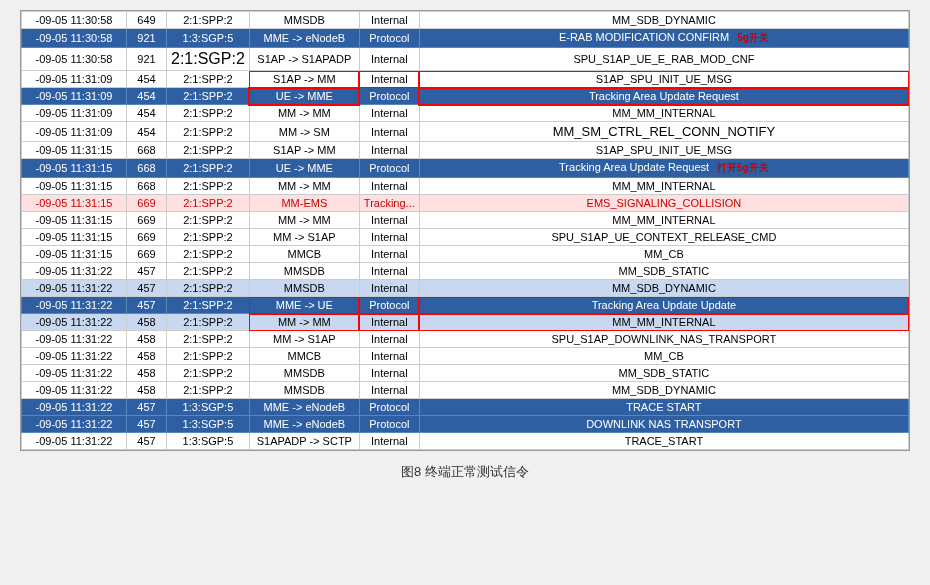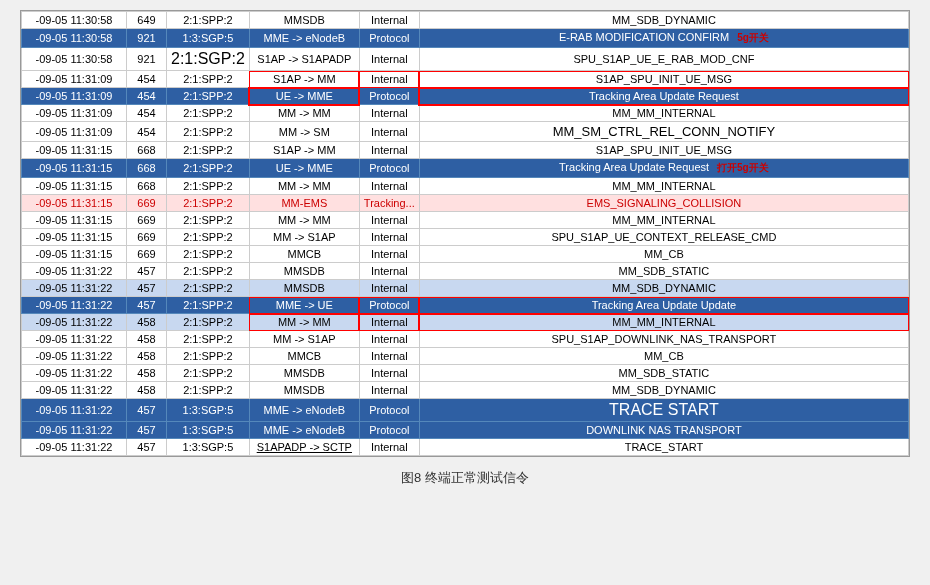--- a/index.html
+++ b/index.html
@@ -225,35 +225,35 @@
           <td class="col-from" style="color: rgb(0, 0, 0); border-color: rgb(204, 204, 204); font-size: 11px; padding: 2px 4px; white-space: nowrap;">MMSDB</td>
           <td class="col-type" style="color: rgb(0, 0, 0); border-color: rgb(204, 204, 204); font-size: 11px; padding: 2px 4px; white-space: nowrap;">Internal</td>
           <td class="col-msg" style="color: rgb(0, 0, 0); border-color: rgb(204, 204, 204); font-size: 11px; padding: 2px 4px; white-space: nowrap;">MM_SDB_DYNAMIC</td>
         </tr>
         <tr style="background-color: rgb(46, 95, 163); color: rgb(255, 255, 255);">
           <td class="col-time" style="color: rgb(255, 255, 255); border-color: rgb(85, 136, 187); font-size: 11px; padding: 2px 4px; white-space: nowrap;">-09-05 11:31:22</td>
           <td class="col-id" style="color: rgb(255, 255, 255); border-color: rgb(85, 136, 187); font-size: 11px; padding: 2px 4px; white-space: nowrap;">457</td>
           <td class="col-proc" style="color: rgb(255, 255, 255); border-color: rgb(85, 136, 187); font-size: 11px; padding: 2px 4px; white-space: nowrap;">1:3:SGP:5</td>
           <td class="col-from" style="color: rgb(255, 255, 255); border-color: rgb(85, 136, 187); font-size: 11px; padding: 2px 4px; white-space: nowrap;">MME -&gt; eNodeB</td>
           <td class="col-type" style="color: rgb(255, 255, 255); border-color: rgb(85, 136, 187); font-size: 11px; padding: 2px 4px; white-space: nowrap;">Protocol</td>
-          <td class="col-msg" style="color: rgb(255, 255, 255); border-color: rgb(85, 136, 187); font-size: 16px; padding: 2px 4px; white-space: nowrap;">TRACE START</td>
+          <td class="col-msg" style="color: rgb(255, 255, 255); border-color: rgb(85, 136, 187); font-size: 11px; padding: 2px 4px; white-space: nowrap;">TRACE START</td>
         </tr>
         <tr style="background-color: rgb(46, 95, 163); color: rgb(255, 255, 255);">
           <td class="col-time" style="color: rgb(255, 255, 255); border-color: rgb(85, 136, 187); font-size: 11px; padding: 2px 4px; white-space: nowrap;">-09-05 11:31:22</td>
           <td class="col-id" style="color: rgb(255, 255, 255); border-color: rgb(85, 136, 187); font-size: 11px; padding: 2px 4px; white-space: nowrap;">457</td>
           <td class="col-proc" style="color: rgb(255, 255, 255); border-color: rgb(85, 136, 187); font-size: 11px; padding: 2px 4px; white-space: nowrap;">1:3:SGP:5</td>
           <td class="col-from" style="color: rgb(255, 255, 255); border-color: rgb(85, 136, 187); font-size: 11px; padding: 2px 4px; white-space: nowrap;">MME -&gt; eNodeB</td>
           <td class="col-type" style="color: rgb(255, 255, 255); border-color: rgb(85, 136, 187); font-size: 11px; padding: 2px 4px; white-space: nowrap;">Protocol</td>
           <td class="col-msg" style="color: rgb(255, 255, 255); border-color: rgb(85, 136, 187); font-size: 11px; padding: 2px 4px; white-space: nowrap;">DOWNLINK NAS TRANSPORT</td>
         </tr>
         <tr style="background-color: rgb(255, 255, 255); color: rgb(0, 0, 0);">
           <td class="col-time" style="color: rgb(0, 0, 0); border-color: rgb(204, 204, 204); font-size: 11px; padding: 2px 4px; white-space: nowrap;">-09-05 11:31:22</td>
           <td class="col-id" style="color: rgb(0, 0, 0); border-color: rgb(204, 204, 204); font-size: 11px; padding: 2px 4px; white-space: nowrap;">457</td>
           <td class="col-proc" style="color: rgb(0, 0, 0); border-color: rgb(204, 204, 204); font-size: 11px; padding: 2px 4px; white-space: nowrap;">1:3:SGP:5</td>
-          <td class="col-from" style="color: rgb(0, 0, 0); border-color: rgb(204, 204, 204); font-size: 11px; padding: 2px 4px; white-space: nowrap; text-decoration: underline;">S1APADP -&gt; SCTP</td>
+          <td class="col-from" style="color: rgb(0, 0, 0); border-color: rgb(204, 204, 204); font-size: 11px; padding: 2px 4px; white-space: nowrap;">S1APADP -&gt; SCTP</td>
           <td class="col-type" style="color: rgb(0, 0, 0); border-color: rgb(204, 204, 204); font-size: 11px; padding: 2px 4px; white-space: nowrap;">Internal</td>
           <td class="col-msg" style="color: rgb(0, 0, 0); border-color: rgb(204, 204, 204); font-size: 11px; padding: 2px 4px; white-space: nowrap;">TRACE_START</td>
         </tr>
       </tbody>
   </table>
 </div>
 
 <div class="caption">图8   终端正常测试信令</div>
 
 </body></html>

